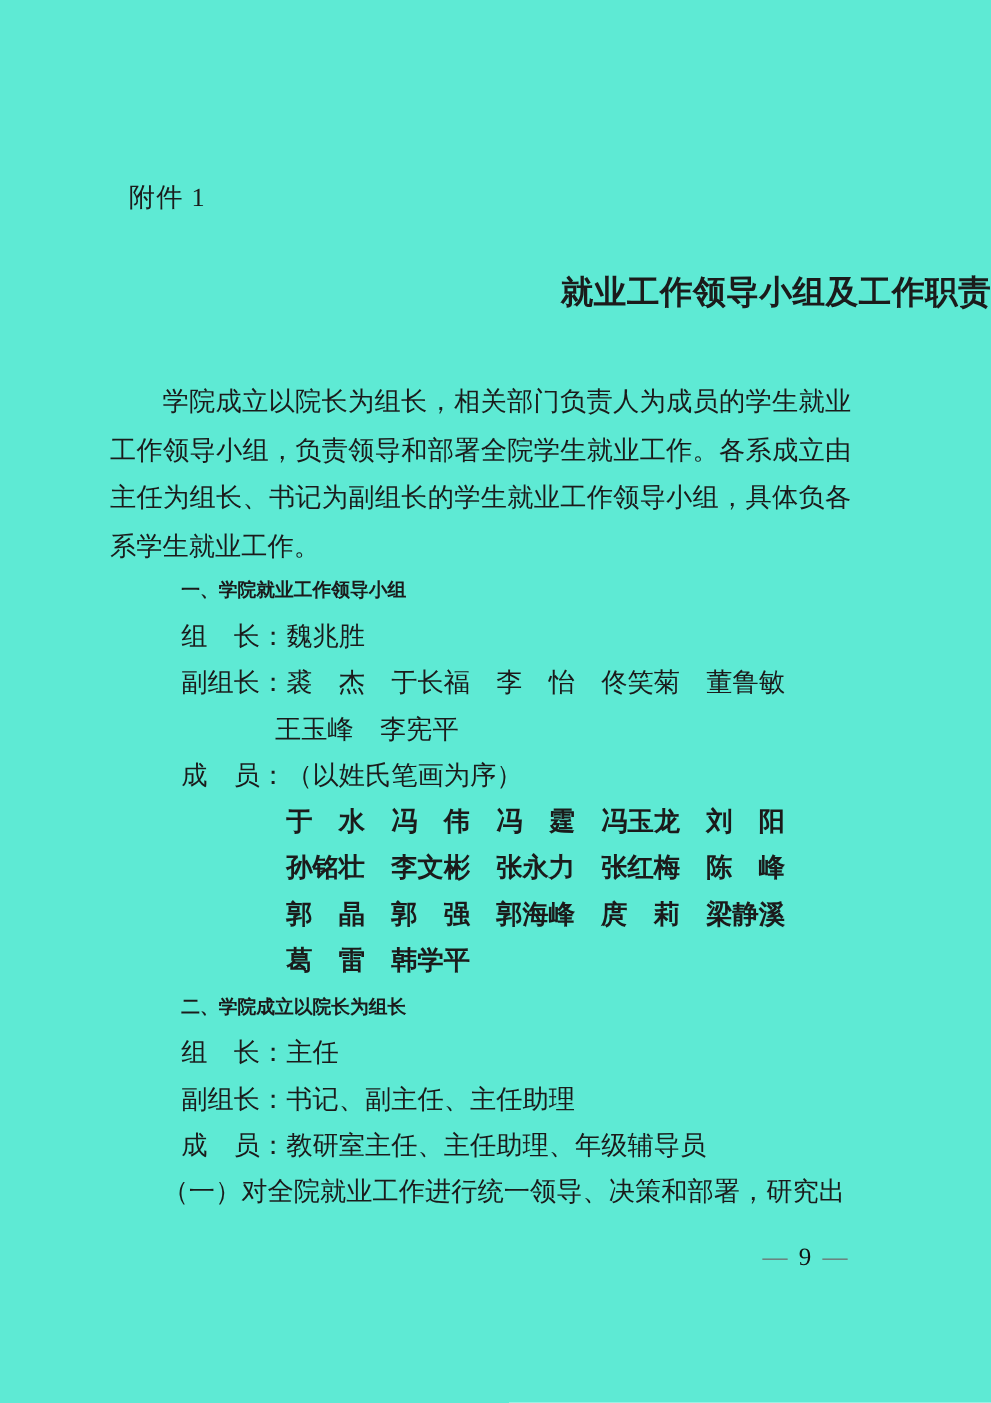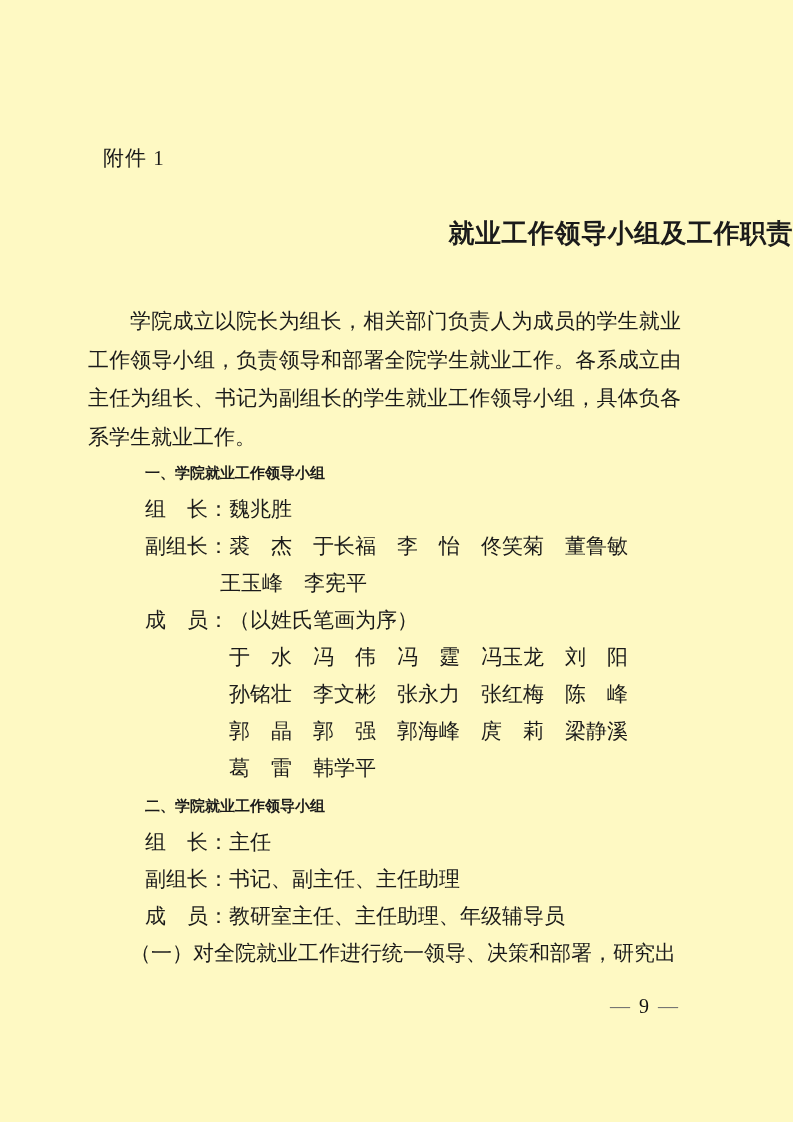--- a/index.html
+++ b/index.html
@@ -6,21 +6,21 @@
   html, body { background: #ffffff; }
   body {
     width: 793px; height: 1122px;
     position: relative;
     font-family: "Liberation Serif", "DejaVu Serif", serif;
     color: #1b1b1b;
     overflow: hidden;
   }
   .page {
     position: absolute; inset: 0;
-    background: #fef9c3;
+    background: #5eead4;
   }
   .attachment {
     position: absolute;
     left: 103px; top: 144px;
     font-size: 21px;
     letter-spacing: 1px;
   }
   .doc-title {
     position: absolute;
     top: 216px; left: 0; right: 0;
@@ -48,21 +48,21 @@
   }
   .line { white-space: nowrap; }
   .sec-heading {
     padding-left: 45px;
     font-family: "Liberation Sans", "DejaVu Sans", sans-serif;
     font-weight: 700;
     font-size: 15px;
   }
   .label-line   { padding-left: 45px; }
   .cont-names   { padding-left: 120px; }
-  .cont-members { padding-left: 129px; }
+  .cont-members { padding-left: 129px; font-weight: bold; }
   .clause-line  { padding-left: 30px; }
   .page-number {
     position: absolute;
     top: 995px;
     right: 106px;
     font-size: 20px;
     letter-spacing: 0;
   }
   .page-number .dash { color: #6e6e6e; padding: 0 9px; }
   .page-number .num  { color: #111111; }
@@ -91,21 +91,21 @@
     <div class="line label-line"><span>成　员：</span><span>（以姓氏笔画为序）</span></div>
 
     <div class="line cont-members"><span>于　水　冯　伟　冯　霆　冯玉龙　刘　阳</span></div>
 
     <div class="line cont-members"><span>孙铭壮　李文彬　张永力　张红梅　陈　峰</span></div>
 
     <div class="line cont-members"><span>郭　晶　郭　强　郭海峰　庹　莉　梁静溪</span></div>
 
     <div class="line cont-members"><span>葛　雷　韩学平</span></div>
 
-    <div class="line sec-heading">二、学院就业工作领导小组</div>
+    <div class="line sec-heading">二、学院成立以院长为组长</div>
 
     <div class="line label-line"><span>组　长：</span><span>主任</span></div>
 
     <div class="line label-line"><span>副组长：</span><span>书记、副主任、主任助理</span></div>
 
     <div class="line label-line"><span>成　员：</span><span>教研室主任、主任助理、年级辅导员</span></div>
 
 
     <div class="line clause-line"><span>（一）对全院就业工作进行统一领导、决策和部署，研究出</span></div>
 

